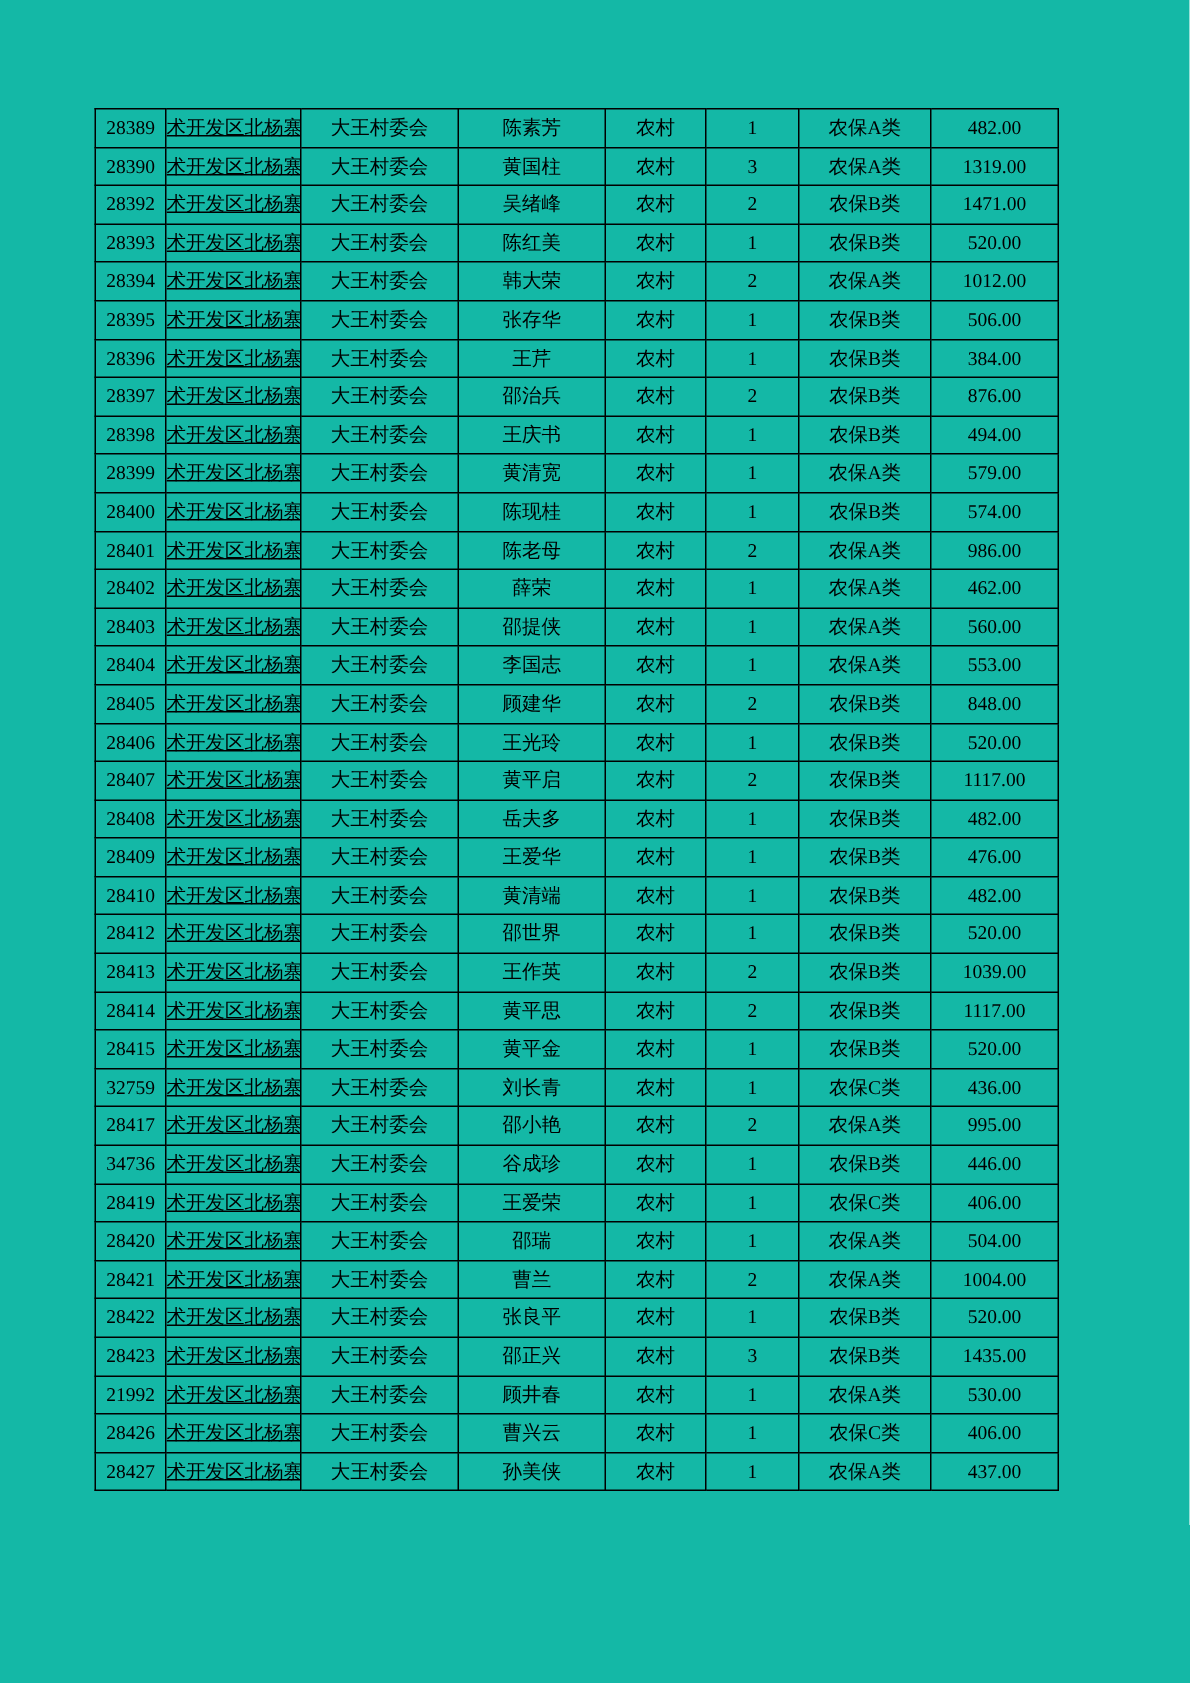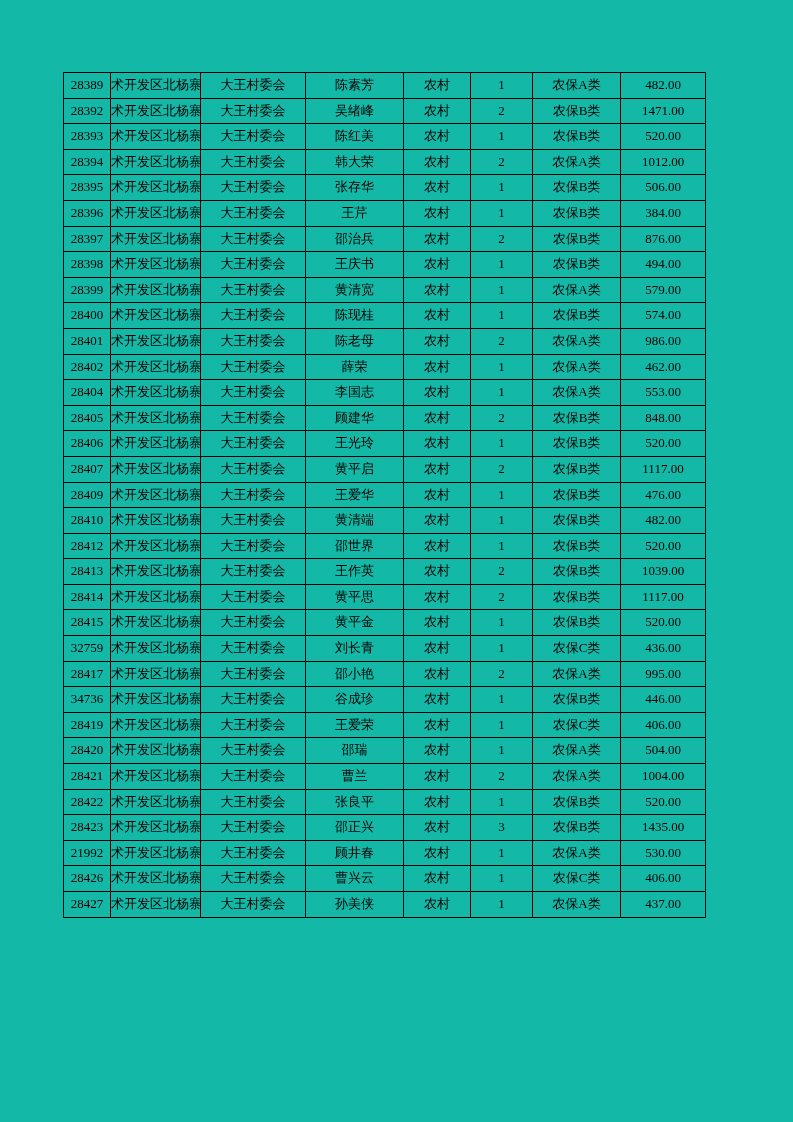--- a/index.html
+++ b/index.html
@@ -39,20 +39,21 @@
   col.c0 { width: 47px; }
   col.c1 { width: 90px; }
   col.c2 { width: 105px; }
   col.c3 { width: 98px; }
   col.c4 { width: 67px; }
   col.c5 { width: 62px; }
   col.c6 { width: 88px; }
   col.c7 { width: 85px; }
   td.c1 { 
     letter-spacing: 0;
+    text-decoration: underline;
   }
   td.c0, td.c5, td.c7 {
     font-size: 12.5px;
   }
 </style>
 </head>
 <body>
 
 <div class="page">
   <table class="roster">
@@ -71,20 +72,30 @@
           <td class="c0">28389</td>
           <td class="c1">术开发区北杨寨</td>
           <td class="c2">大王村委会</td>
           <td class="c3">陈素芳</td>
           <td class="c4">农村</td>
           <td class="c5">1</td>
           <td class="c6">农保A类</td>
           <td class="c7">482.00</td>
         </tr>
         <tr>
+          <td class="c0">28390</td>
+          <td class="c1">术开发区北杨寨</td>
+          <td class="c2">大王村委会</td>
+          <td class="c3">黄国柱</td>
+          <td class="c4">农村</td>
+          <td class="c5">3</td>
+          <td class="c6">农保A类</td>
+          <td class="c7">1319.00</td>
+        </tr>
+        <tr>
           <td class="c0">28392</td>
           <td class="c1">术开发区北杨寨</td>
           <td class="c2">大王村委会</td>
           <td class="c3">吴绪峰</td>
           <td class="c4">农村</td>
           <td class="c5">2</td>
           <td class="c6">农保B类</td>
           <td class="c7">1471.00</td>
         </tr>
         <tr>
@@ -181,20 +192,30 @@
           <td class="c0">28402</td>
           <td class="c1">术开发区北杨寨</td>
           <td class="c2">大王村委会</td>
           <td class="c3">薛荣</td>
           <td class="c4">农村</td>
           <td class="c5">1</td>
           <td class="c6">农保A类</td>
           <td class="c7">462.00</td>
         </tr>
         <tr>
+          <td class="c0">28403</td>
+          <td class="c1">术开发区北杨寨</td>
+          <td class="c2">大王村委会</td>
+          <td class="c3">邵提侠</td>
+          <td class="c4">农村</td>
+          <td class="c5">1</td>
+          <td class="c6">农保A类</td>
+          <td class="c7">560.00</td>
+        </tr>
+        <tr>
           <td class="c0">28404</td>
           <td class="c1">术开发区北杨寨</td>
           <td class="c2">大王村委会</td>
           <td class="c3">李国志</td>
           <td class="c4">农村</td>
           <td class="c5">1</td>
           <td class="c6">农保A类</td>
           <td class="c7">553.00</td>
         </tr>
         <tr>
@@ -219,20 +240,30 @@
         </tr>
         <tr>
           <td class="c0">28407</td>
           <td class="c1">术开发区北杨寨</td>
           <td class="c2">大王村委会</td>
           <td class="c3">黄平启</td>
           <td class="c4">农村</td>
           <td class="c5">2</td>
           <td class="c6">农保B类</td>
           <td class="c7">1117.00</td>
+        </tr>
+        <tr>
+          <td class="c0">28408</td>
+          <td class="c1">术开发区北杨寨</td>
+          <td class="c2">大王村委会</td>
+          <td class="c3">岳夫多</td>
+          <td class="c4">农村</td>
+          <td class="c5">1</td>
+          <td class="c6">农保B类</td>
+          <td class="c7">482.00</td>
         </tr>
         <tr>
           <td class="c0">28409</td>
           <td class="c1">术开发区北杨寨</td>
           <td class="c2">大王村委会</td>
           <td class="c3">王爱华</td>
           <td class="c4">农村</td>
           <td class="c5">1</td>
           <td class="c6">农保B类</td>
           <td class="c7">476.00</td>

